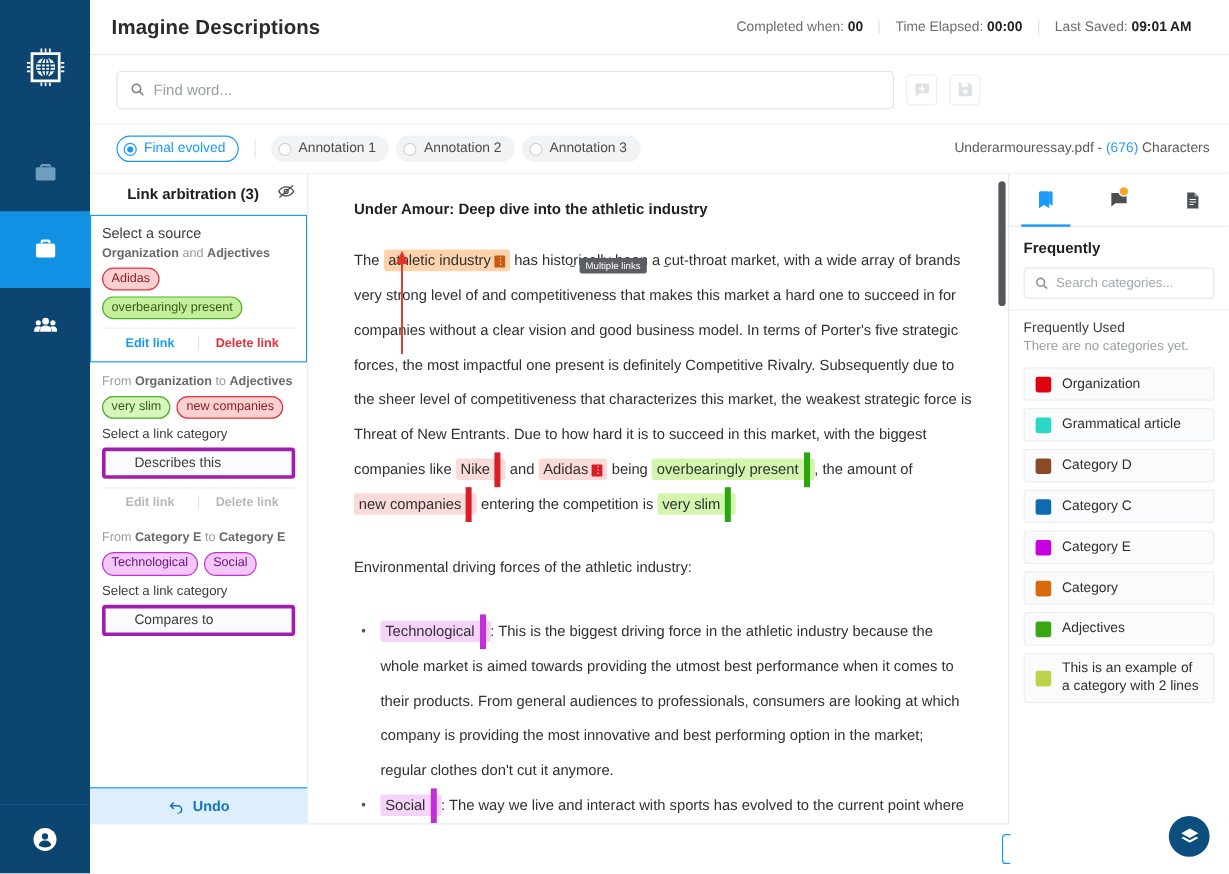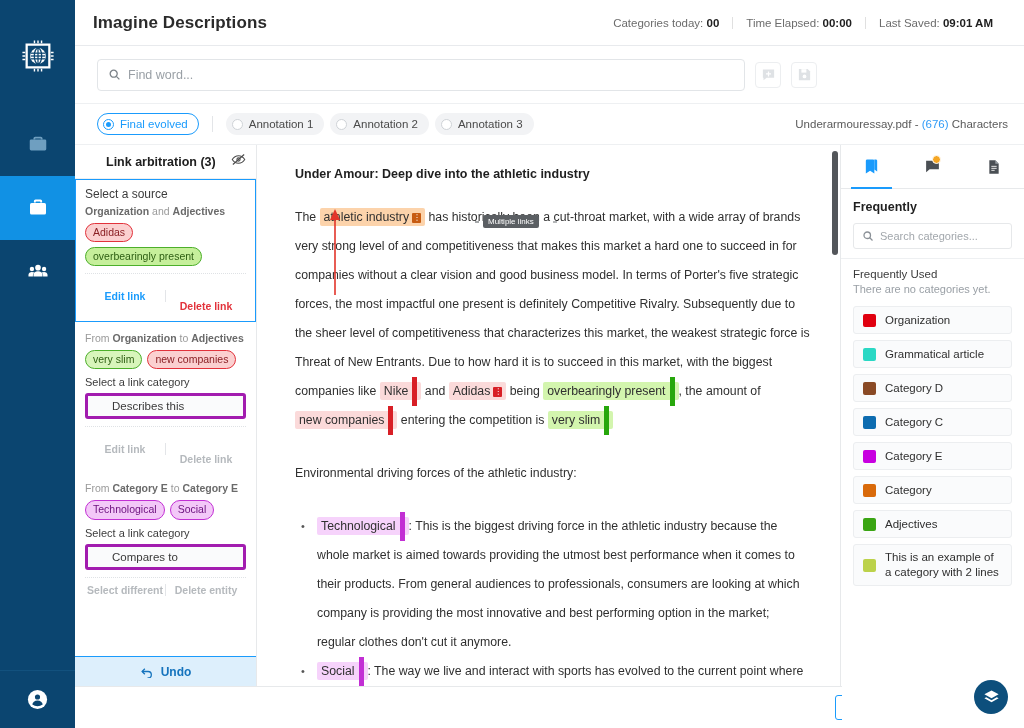--- a/index.html
+++ b/index.html
@@ -113,21 +113,21 @@
     display: flex; align-items: center; padding: 0 24px; font-size: 11.5px; color: #3a3a3a;
     margin-bottom: 7px;
   }
   .lc-actions {
     display: flex; align-items: center; border-top: 1px dotted #dfe2e5;
     padding: 6px 0 9px; font-size: 10.5px; font-weight: 700;
   }
   .lc-actions span { flex: 1; text-align: center; }
   .lc-actions .sep { flex: 0 0 1px; height: 12px; background: #e3e5e8; }
   .act-edit { color: #1a9bfc; }
-  .act-del { color: #e2323b; margin-top: 20px; }
+  .act-del { color: #e2323b; }
   .dim .act-edit, .dim .act-del, .dim span { color: #b5b9bd; }
 
   .undo-bar {
     position: absolute; left: 0; right: 0; bottom: 0; height: 30px;
     background: #ddeffc; border-top: 1.5px solid #1a9bfc;
     display: flex; align-items: center; justify-content: center; gap: 7px;
     font-size: 12px; font-weight: 700; color: #1573bd;
   }
 
   
@@ -276,21 +276,21 @@
       </svg>
     </div>
   </div>
 
   <div class="main">
 
     <div class="topbar">
       <div class="app-title">Imagine Descriptions</div>
       <div class="top-stats">
         <div class="stat">
-          <span>Categories today:</span>
+          <span>Completed when:</span>
           <b>00</b>
         </div>
         <div class="stat">
           <span>Time Elapsed:</span>
           <b>00:00</b>
         </div>
         <div class="stat">
           <span>Last Saved:</span>
           <b>09:01 AM</b>
         </div>
@@ -406,25 +406,20 @@
               <b>Category E</b>
               <span>to</span>
               <b>Category E</b>
             </div>
             <div class="chips">
               <span class="chip" style="background:#f3c8f8;border-color:#c22fd4;color:#6f1580">Technological</span>
               <span class="chip" style="background:#f3c8f8;border-color:#c22fd4;color:#6f1580">Social</span>
             </div>
             <div class="lc-sub">Select a link category</div>
             <div class="lc-select">Compares to</div>
-            <div class="lc-actions dim">
-              <span>Select different</span>
-              <span class="sep"></span>
-              <span>Delete entity</span>
-            </div>
           </div>
         </div>
 
         <div class="undo-bar">
           <svg width="14" height="13" viewBox="0 0 24 24" fill="none" stroke="#1573bd" stroke-width="2.4">
             <path d="M8 7L3 12l5 5"></path>
               <path d="M3 12h11a6 6 0 0 1 0 12h-1"></path>
           </svg>
           <span>Undo</span>
         </div>

